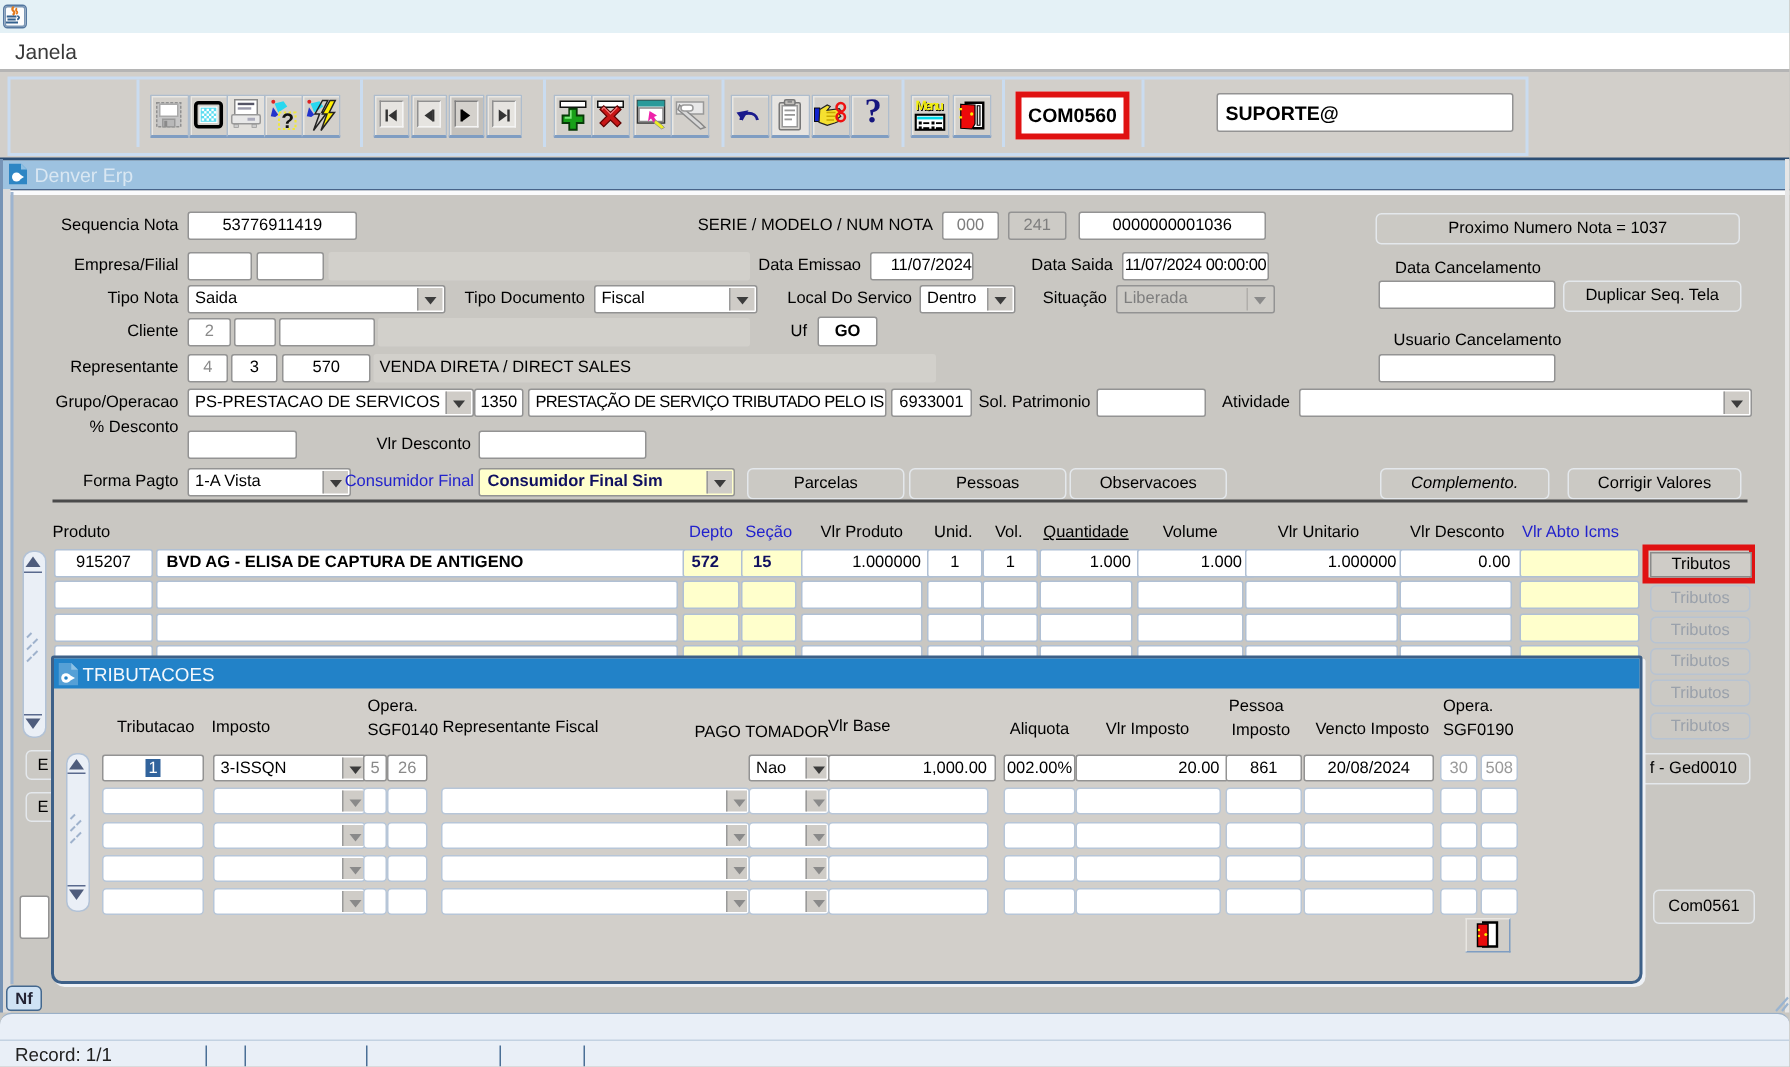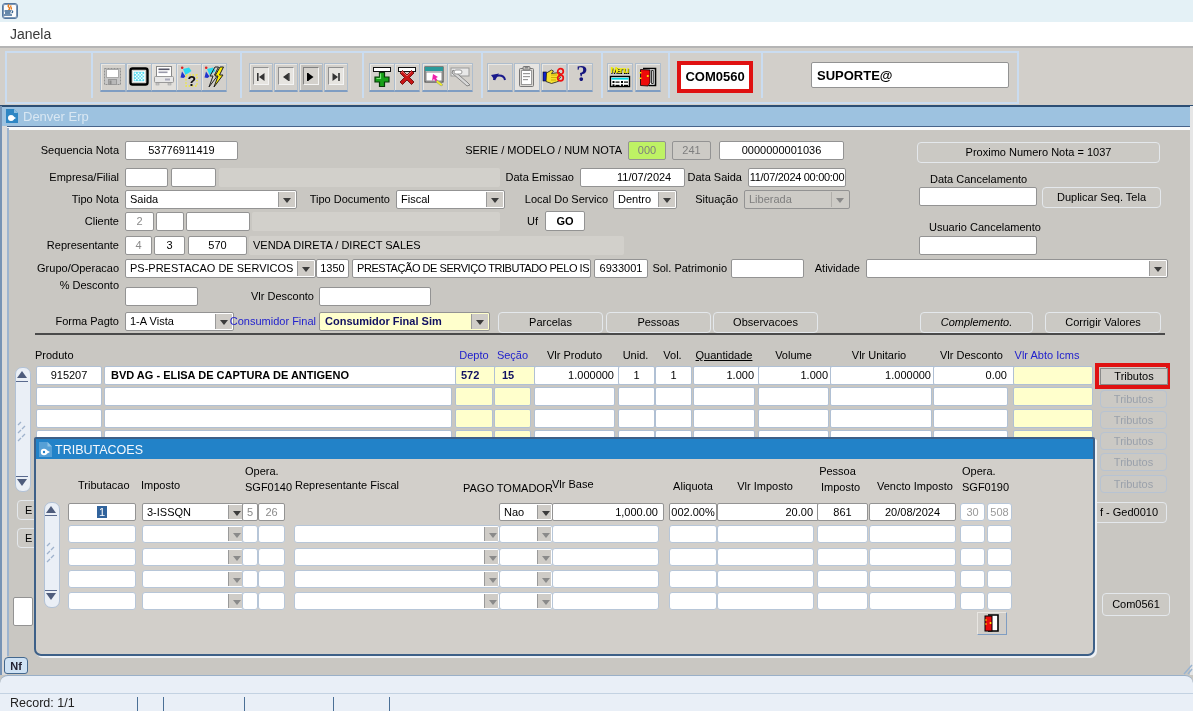--- a/index.html
+++ b/index.html
@@ -273,31 +273,31 @@
 <div class="lbl" style="left:23px;top:109px;font-size:13px;color:#d9e7f2;">Denver Erp</div>
 
 <div class="abs" style="left:0;top:106px;width:2px;height:569px;background:#7693b5;"></div>
 <div class="abs" style="left:1190px;top:106px;width:3px;height:569px;background:#e6e6e6;"></div>
 <div class="abs" style="left:2px;top:126px;width:5px;height:549px;background:#dadada;"></div>
 <div class="abs" style="left:7px;top:128px;width:2px;height:528px;background:#9db4cf;"></div>
 
 <div class="rlbl" style="left:0px;top:144px;width:119px;">Sequencia Nota</div>
 <div class="inp" style="left:125px;top:141px;width:111px;height:17px;line-height:17px;text-align:center;">53776911419</div>
 <div class="rlbl" style="left:420px;top:144px;width:202px;">SERIE / MODELO / NUM NOTA</div>
-<div class="inp dis" style="left:628px;top:141px;width:36px;height:17px;line-height:17px;text-align:center;background:#bef264;">000</div>
+<div class="inp dis" style="left:628px;top:141px;width:36px;height:17px;line-height:17px;text-align:center;background:#ffffff;">000</div>
 <div class="inp dis" style="left:672px;top:141px;width:37px;height:17px;line-height:17px;text-align:center;background:#cdcbc6;">241</div>
 <div class="inp" style="left:719px;top:141px;width:123px;height:17px;line-height:17px;text-align:center;">0000000001036</div>
 <div class="btn" style="left:917px;top:142px;width:241px;height:19px;line-height:19px;">Proximo Numero Nota = 1037</div>
 
 <div class="rlbl" style="left:0px;top:171px;width:119px;">Empresa/Filial</div>
 <div class="inp" style="left:125px;top:168px;width:41px;height:17px;"></div>
 <div class="inp" style="left:171px;top:168px;width:43px;height:17px;"></div>
 <div class="abs" style="left:219px;top:168px;width:281px;height:19px;background:#d2d0cb;border-radius:2px;"></div>
 <div class="rlbl" style="left:424px;top:171px;width:150px;">Data Emissao</div>
-<div class="inp" style="left:580px;top:168px;width:67px;height:17px;line-height:17px;text-align:left;padding-left:36px;">11/07/2024</div>
+<div class="inp" style="left:580px;top:168px;width:67px;height:17px;line-height:17px;text-align:right;">11/07/2024</div>
 <div class="rlbl" style="left:600px;top:171px;width:142px;">Data Saida</div>
 <div class="inp" style="left:748px;top:168px;width:96px;height:17px;line-height:17px;text-align:center;letter-spacing:-0.3px;">11/07/2024 00:00:00</div>
 <div class="lbl" style="left:930px;top:173px;">Data Cancelamento</div>
 
 <div class="rlbl" style="left:0px;top:193px;width:119px;">Tipo Nota</div>
 <div class="inp" style="left:125px;top:190px;width:166px;height:17px;line-height:17px;padding-left:4px;">Saida<span class="arrow"></span></div>
 <div class="rlbl" style="left:240px;top:193px;width:150px;">Tipo Documento</div>
 <div class="inp" style="left:396px;top:190px;width:103px;height:17px;line-height:17px;padding-left:4px;">Fiscal<span class="arrow"></span></div>
 <div class="rlbl" style="left:470px;top:193px;width:138px;">Local Do Servico</div>
 <div class="inp" style="left:613px;top:190px;width:58px;height:17px;line-height:17px;padding-left:4px;">Dentro<span class="arrow"></span></div>

